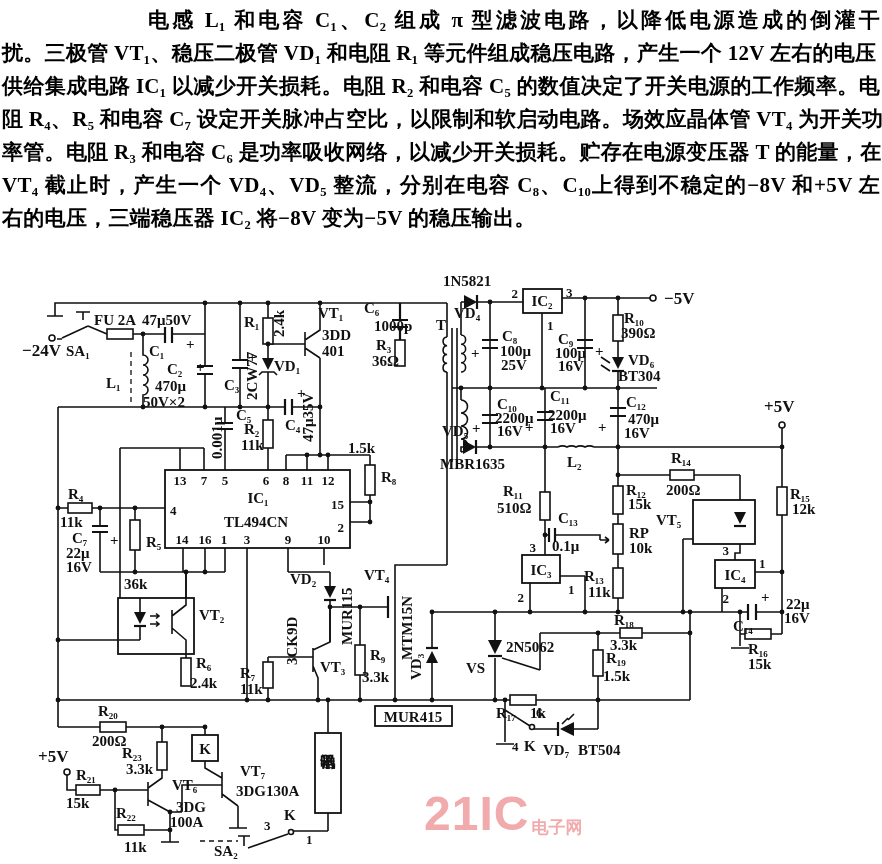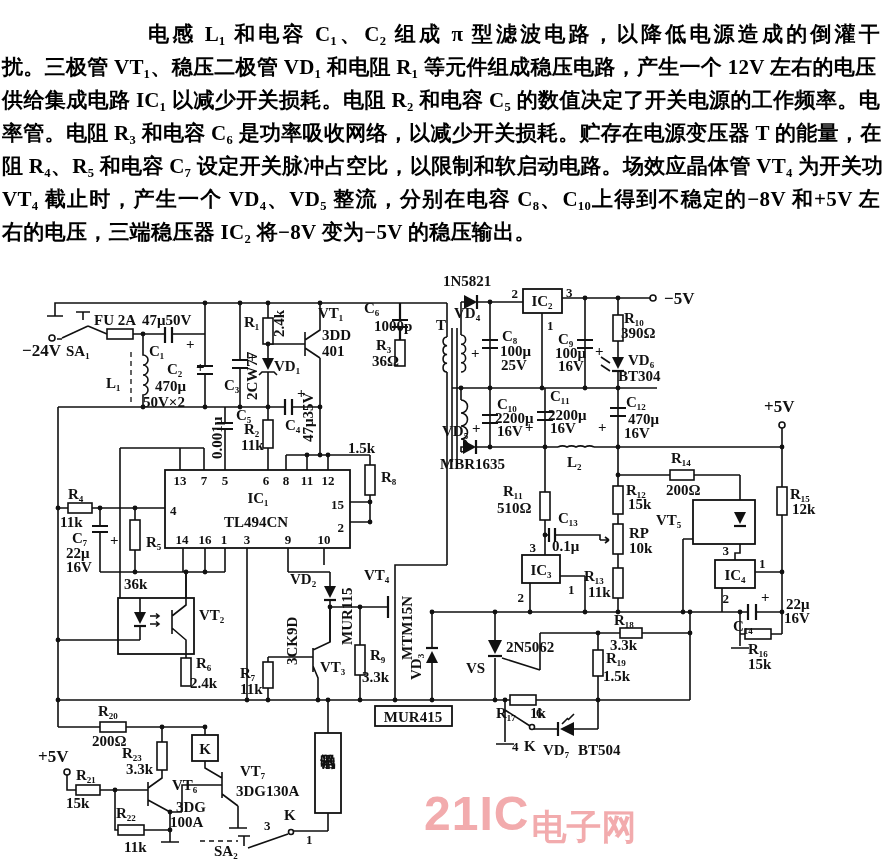--- a/index.html
+++ b/index.html
@@ -1,48 +1,48 @@
 <!DOCTYPE html>
 <html><head>
 <meta charset="utf-8">
 <style>
   html,body{margin:0;padding:0;background:#fff;}
   body{width:882px;height:864px;position:relative;font-family:"Liberation Serif","DejaVu Serif",serif;color:#000;}
-  .para{position:absolute;left:0;top:18px;width:882px;font-size:21px;line-height:33px;font-weight:600;letter-spacing:.3px;}
+  .para{position:absolute;left:0;top:4px;width:882px;font-size:21px;line-height:33px;font-weight:600;letter-spacing:.3px;}
   .pline{width:878px;margin:0 auto;text-align:justify;text-align-last:justify;white-space:nowrap;}
   .pline.first{padding-left:146px;width:732px;margin:0 0 0 2px;}
   .pline.last{text-align-last:left;}
   svg text{font-family:"Liberation Serif","DejaVu Serif",serif;font-weight:600;fill:#111;}
   .lb{font-size:15px;}
   .pn{font-size:13px;}
   .big{font-size:17px;}
   .w{stroke:#111;stroke-width:1.6;fill:none;}
   .w2{stroke:#111;stroke-width:2.2;fill:none;}
   .dash{stroke:#111;stroke-width:1.3;fill:none;stroke-dasharray:5 4;}
   .box{fill:#fff;stroke:#111;stroke-width:1.8;}
   .res{fill:#fff;stroke:#111;stroke-width:1.6;}
   .tri{fill:#111;stroke:none;}
   .dot{fill:#111;stroke:none;}
   .term{fill:#fff;stroke:#111;stroke-width:1.6;}
   .vtxt{writing-mode:vertical-rl;text-orientation:mixed;}
   .wm{position:absolute;left:424px;top:786px;color:#f2abad;white-space:nowrap;}
   .wm-21ic{font-size:48px;font-weight:bold;letter-spacing:1px;font-family:"Liberation Sans",sans-serif;}
   .wm-col{display:inline-block;vertical-align:bottom;margin-left:2px;}
-  .wm-cn{display:block;font-size:35px;font-weight:bold;line-height:26px;}
+  .wm-cn{display:block;font-size:17px;font-weight:bold;line-height:26px;}
   .wm-com{display:block;font-size:38px;font-weight:bold;font-style:italic;line-height:34px;font-family:"DejaVu Serif",serif;}
 </style>
 </head>
 <body>
 
 <div class="para">
   <div class="pline first">电感 L₁ 和电容 C₁、C₂ 组成 π 型滤波电路，以降低电源造成的倒灌干</div>
   <div class="pline">扰。三极管 VT₁、稳压二极管 VD₁ 和电阻 R₁ 等元件组成稳压电路，产生一个 12V 左右的电压，</div>
   <div class="pline">供给集成电路 IC₁ 以减少开关损耗。电阻 R₂ 和电容 C₅ 的数值决定了开关电源的工作频率。电</div>
+  <div class="pline">阻 R₄、R₅ 和电容 C₇ 设定开关脉冲占空比，以限制和软启动电路。场效应晶体管 VT₄ 为开关功</div>
   <div class="pline">率管。电阻 R₃ 和电容 C₆ 是功率吸收网络，以减少开关损耗。贮存在电源变压器 T 的能量，在</div>
-  <div class="pline">阻 R₄、R₅ 和电容 C₇ 设定开关脉冲占空比，以限制和软启动电路。场效应晶体管 VT₄ 为开关功</div>
   <div class="pline">VT₄ 截止时，产生一个 VD₄、VD₅ 整流，分别在电容 C₈、C₁₀上得到不稳定的−8V 和+5V 左</div>
   <div class="pline last">右的电压，三端稳压器 IC₂ 将−8V 变为−5V 的稳压输出。</div>
 </div>
 
 <svg width="882" height="619" viewBox="0 245 882 619" style="position:absolute;left:0;top:245px;">
 
   <g>
     <path class="w" d="M47,316 h16 M55,316 v-13 h392 M447,303 v34"></path>
     <path class="w" d="M57,339 h5 M62,338 L88,326 M83,312 v8 M76,312 h14 M88,326 L107,334"></path>
     <path class="w" d="M133,334 h32 M172,334 h33"></path>

